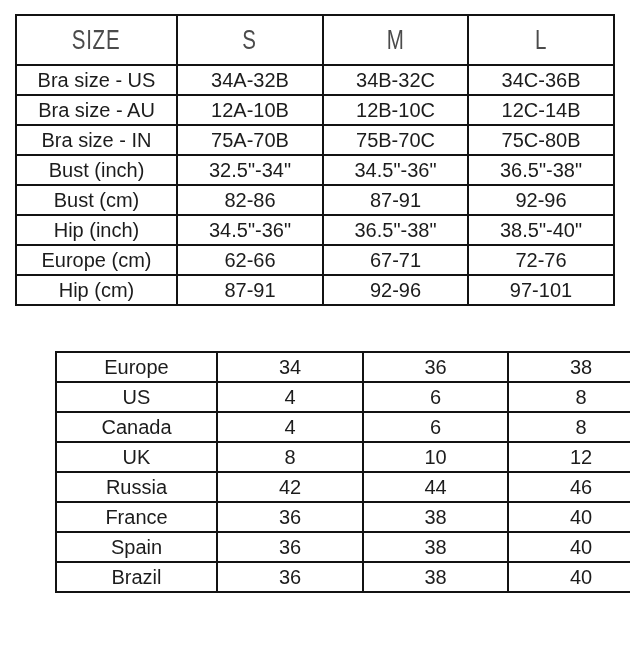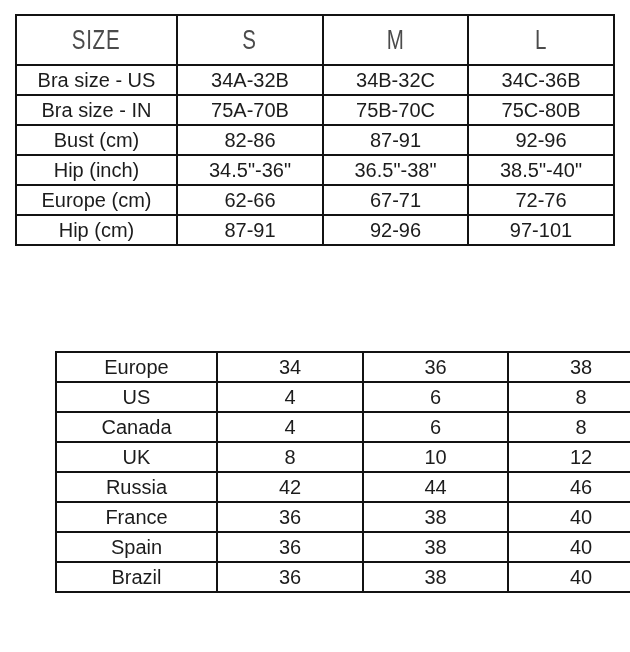--- a/index.html
+++ b/index.html
@@ -69,24 +69,36 @@
       </tr>
     </thead>
     <tbody id="size-rows">
         <tr>
           <td>Bra size - US</td>
           <td>34A-32B</td>
           <td>34B-32C</td>
           <td>34C-36B</td>
         </tr>
         <tr>
+          <td>Bra size - AU</td>
+          <td>12A-10B</td>
+          <td>12B-10C</td>
+          <td>12C-14B</td>
+        </tr>
+        <tr>
           <td>Bra size - IN</td>
           <td>75A-70B</td>
           <td>75B-70C</td>
           <td>75C-80B</td>
+        </tr>
+        <tr>
+          <td>Bust (inch)</td>
+          <td>32.5"-34"</td>
+          <td>34.5"-36"</td>
+          <td>36.5"-38"</td>
         </tr>
         <tr>
           <td>Bust (cm)</td>
           <td>82-86</td>
           <td>87-91</td>
           <td>92-96</td>
         </tr>
         <tr>
           <td>Hip (inch)</td>
           <td>34.5"-36"</td>

